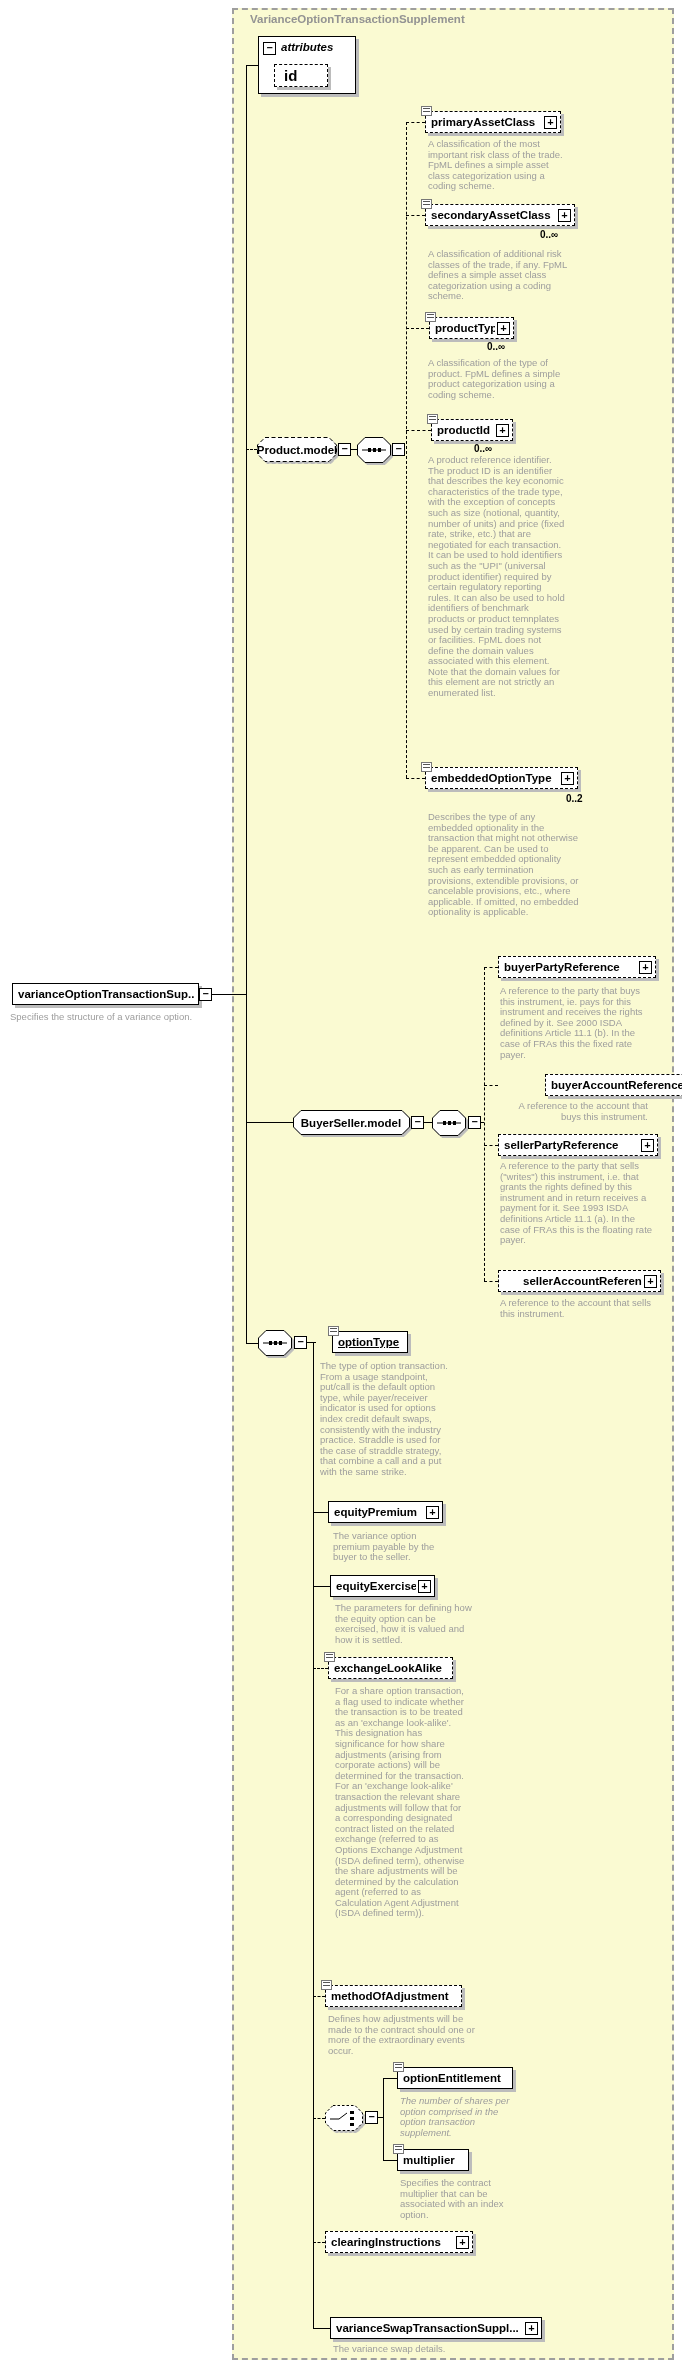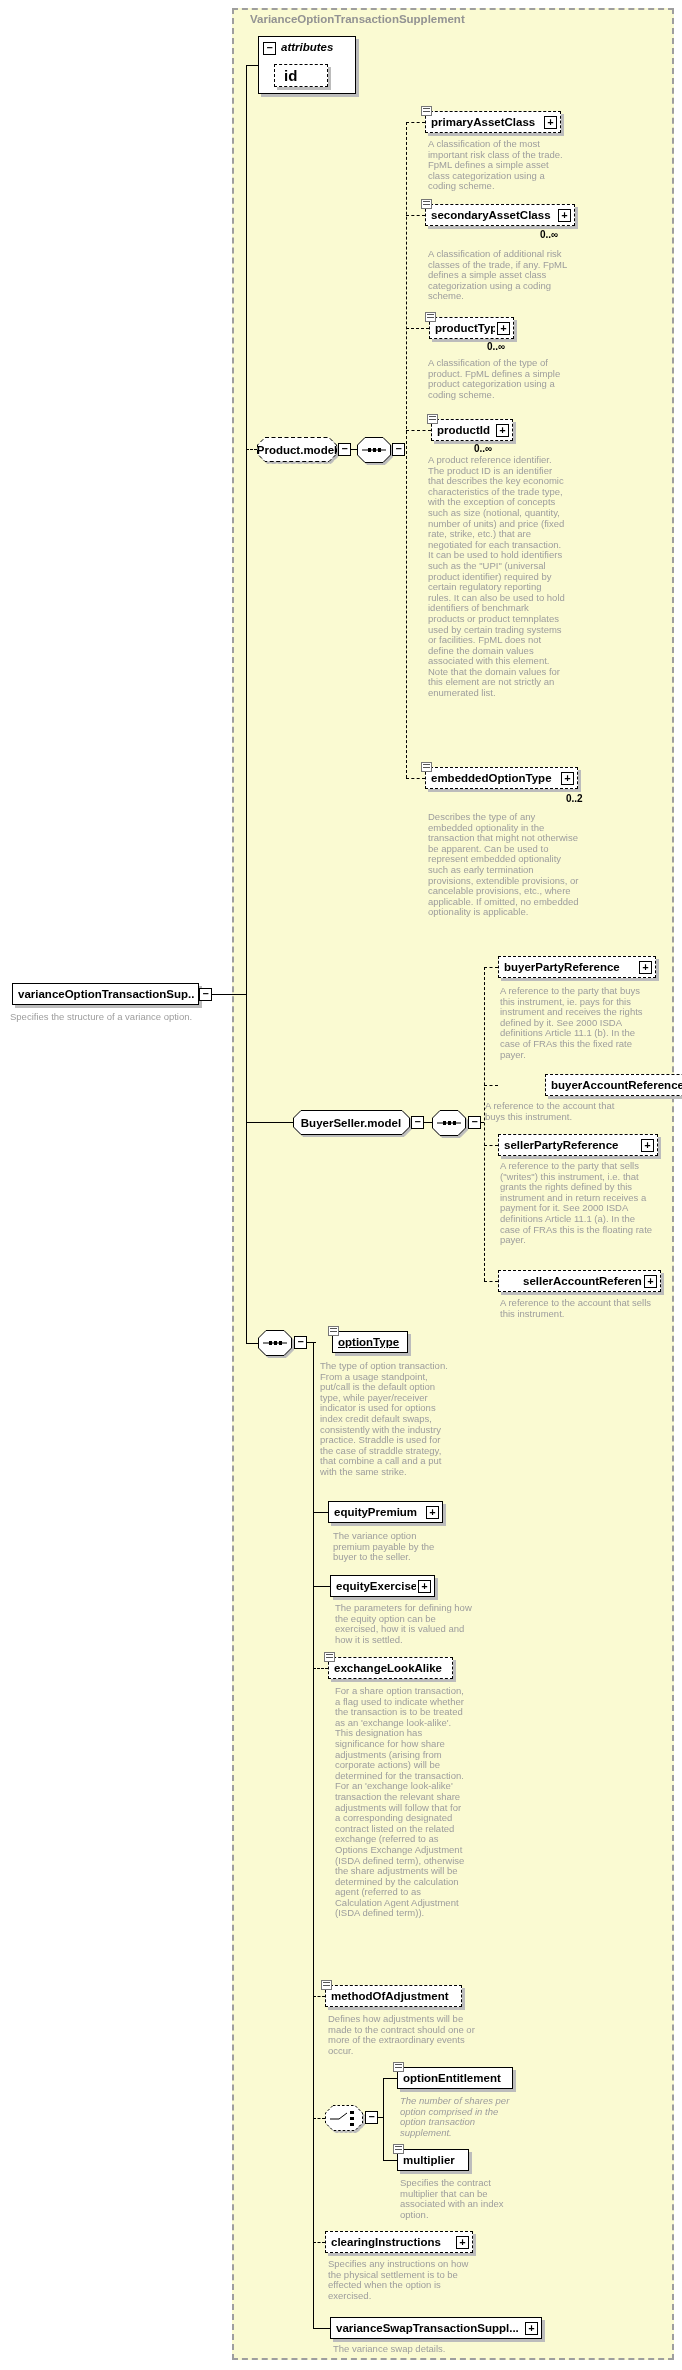--- a/index.html
+++ b/index.html
@@ -156,27 +156,27 @@
   <div class="ebox dashed" style="left:498px;top:956px;width:158px;">
     <span class="lbl">buyerPartyReference</span>
     <span class="pm">+</span>
   </div>
   <div class="desc" style="left:500px;top:986px;width:152px;">A reference to the party that buys this instrument, ie. pays for this instrument and receives the rights defined by it. See 2000 ISDA definitions Article 11.1 (b). In the case of FRAs this the fixed rate payer.</div>
 
   <div class="ebox dashed" style="left:517px;top:1074px;width:175px;margin-left:28px;">
     <span class="lbl">buyerAccountReference</span>
     <span class="pm">+</span>
   </div>
-  <div class="desc" style="left:485px;top:1101px;width:152px;">A reference to the account that buys this instrument.</div>
+  <div class="desc" style="left:496px;top:1101px;width:152px;text-align:right;">A reference to the account that buys this instrument.</div>
 
   <div class="ebox dashed" style="left:498px;top:1134px;width:160px;">
     <span class="lbl">sellerPartyReference</span>
     <span class="pm">+</span>
   </div>
-  <div class="desc" style="left:500px;top:1161px;width:155px;">A reference to the party that sells ("writes") this instrument, i.e. that grants the rights defined by this instrument and in return receives a payment for it. See 2000 ISDA definitions Article 11.1 (a). In the case of FRAs this is the floating rate payer.</div>
+  <div class="desc" style="left:500px;top:1161px;width:155px;">A reference to the party that sells ("writes") this instrument, i.e. that grants the rights defined by this instrument and in return receives a payment for it. See 1993 ISDA definitions Article 11.1 (a). In the case of FRAs this is the floating rate payer.</div>
 
   <div class="ebox dashed" style="left:498px;top:1270px;width:163px;padding-left:24px;">
     <span class="lbl">sellerAccountReference</span>
     <span class="pm">+</span>
   </div>
   <div class="desc" style="left:500px;top:1298px;width:168px;">A reference to the account that sells this instrument.</div>
 
   <div class="hl" style="left:246px;top:1343px;width:12px;"></div>
   <div class="shape" style="left:258px;top:1330px;">
     <svg width="34" height="26">
@@ -252,21 +252,20 @@
     <span class="anno"></span>
     <span class="lbl">multiplier</span>
   </div>
   <div class="desc" style="left:400px;top:2178px;width:120px;">Specifies the contract multiplier that can be associated with an index option.</div>
 
   <div class="hld" style="left:313px;top:2242px;width:12px;"></div>
   <div class="ebox dashed" style="left:325px;top:2231px;width:148px;">
     <span class="lbl">clearingInstructions</span>
     <span class="pm">+</span>
   </div>
-  <div class="desc" style="left:328px;top:2259px;width:155px;">Specifies any instructions on how the physical settlement is to be effected when the option is exercised.</div>
 
   <div class="hl" style="left:313px;top:2328px;width:17px;"></div>
   <div class="ebox" style="left:330px;top:2317px;width:212px;">
     <span class="lbl">varianceSwapTransactionSuppl...</span>
     <span class="pm">+</span>
   </div>
   <div class="desc" style="left:333px;top:2344px;width:200px;">The variance swap details.</div>
 
 </div>
 

